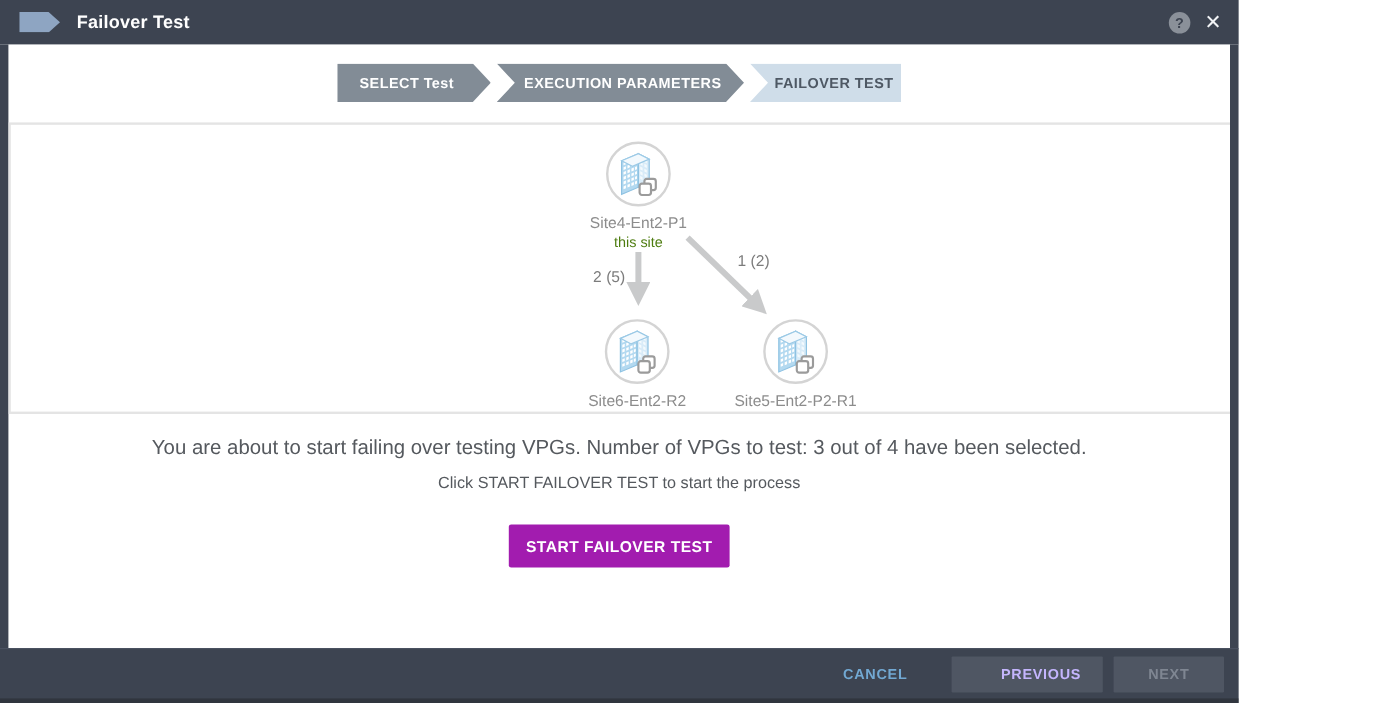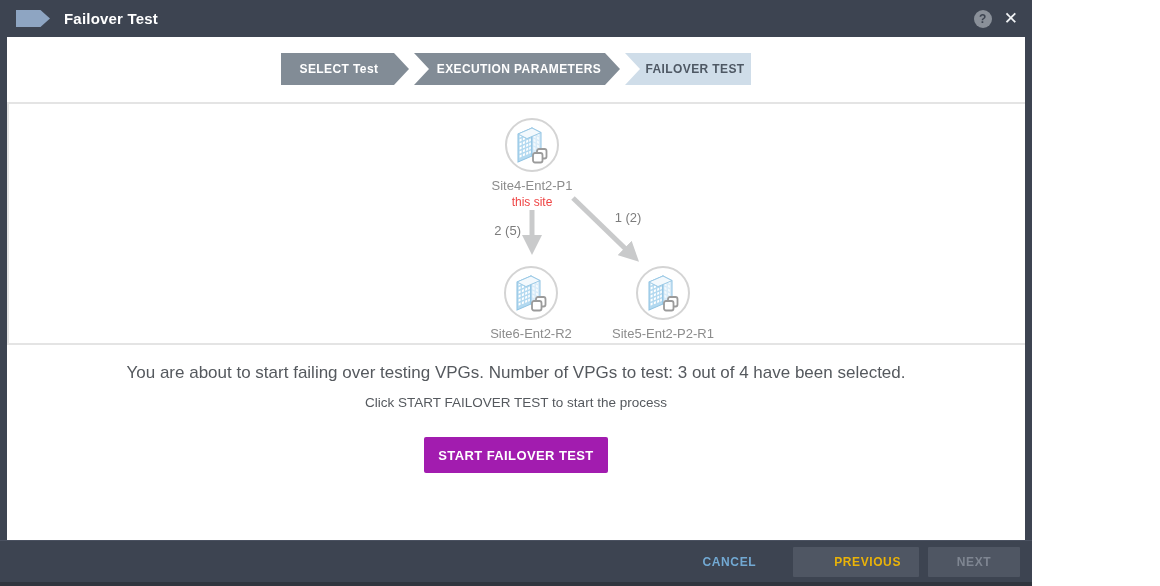--- a/index.html
+++ b/index.html
@@ -102,21 +102,21 @@
     display: flex; align-items: center; justify-content: center;
   }
   .site-label {
     position: absolute; width: 160px;
     text-align: center;
     font-size: 13px; color: #8c8c8c;
   }
   .site-sublabel {
     position: absolute; width: 160px;
     text-align: center;
-    font-size: 12px; color: #ef4444;
+    font-size: 12px; color: #4d7c0f;
   }
   .edge-label {
     position: absolute;
     font-size: 13px; color: #7c7c7c;
   }
   .arrows-svg { position: absolute; inset: 0; pointer-events: none; }
 
   
   .summary-1 {
     margin-top: 19px; text-align: center;
@@ -155,21 +155,21 @@
     font-family: "Liberation Sans", sans-serif;
     margin-right: 28px;
   }
   .footer-btn {
     height: 30px; min-width: 88px;
     background: #4f5663; border: none; border-radius: 1px;
     font-family: "Liberation Sans", sans-serif;
     font-size: 12px; font-weight: 700; letter-spacing: .6px;
     cursor: pointer; padding: 0 18px;
   }
-  .footer-btn--previous { color: #eab308; padding-left: 41px; }
+  .footer-btn--previous { color: #c4b5fd; padding-left: 41px; }
   .footer-btn--next { color: #7f8692; min-width: 92px; }
 </style>
 </head>
 <body>
 
 <svg width="0" height="0" style="position:absolute">
   <defs>
     <g id="building-glyph">
       <g transform="translate(3,10) skewY(-23)">
         <rect x="0" y="0" width="14" height="28" fill="#b3d9f0" stroke="#8ec2e2" stroke-width="1"></rect>

